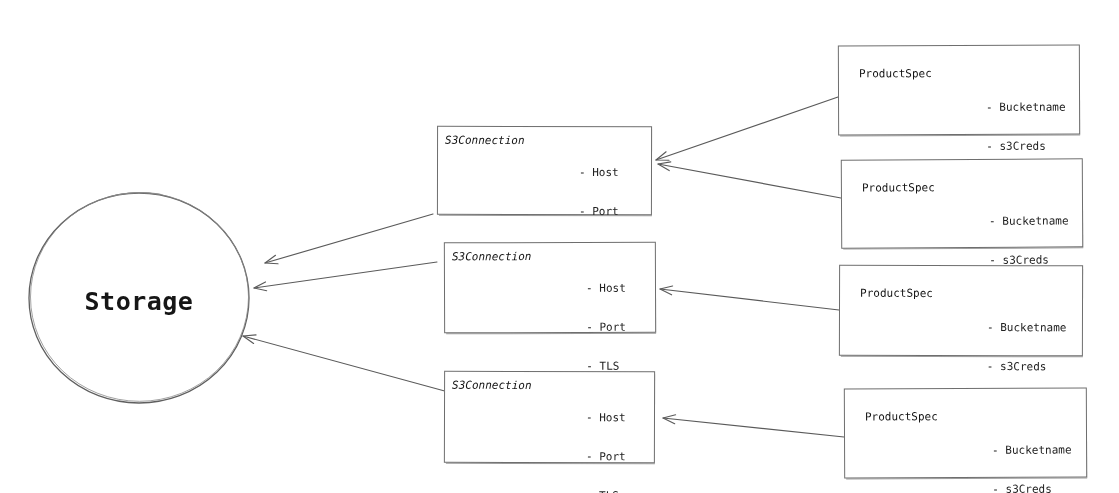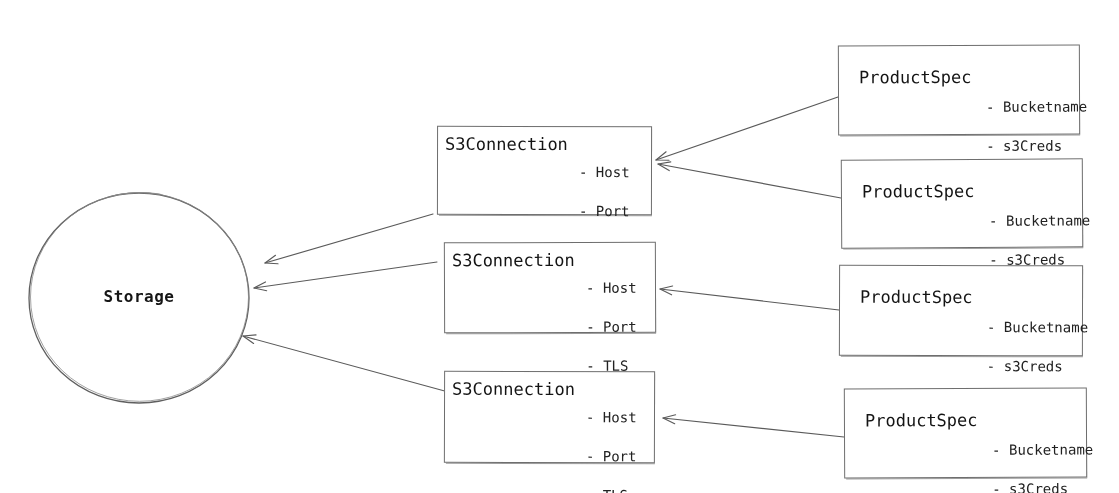--- a/index.html
+++ b/index.html
@@ -37,44 +37,44 @@
   .connector-layer .sketch-dup {
     stroke: #8a8a8a;
     stroke-width: 0.8;
   }
   .storage-label {
     position: absolute;
     left: 39px;
     top: 287px;
     width: 200px;
     text-align: center;
-    font-size: 16px;
+    font-size: 25px;
     font-weight: 600;
     letter-spacing: 0.5px;
     color: #161616;
   }
   .node {
     position: absolute;
     background: #ffffff;
     border: 1.2px solid #6e6e6e;
     box-shadow: 1px 2px 0 -1px #9c9c9c;
     box-sizing: border-box;
   }
   .node-title {
     position: absolute;
-    font-size: 17px;
+    font-size: 11px;
     font-weight: 500;
     white-space: pre;
     color: #141414;
   }
-  .s3 .node-title { left: 7px; top: 7px; }
+  .s3 .node-title { left: 7px; top: 7px; font-style: italic; }
   .ps .node-title { left: 20px; top: 21px; }
   .node-attrs {
     position: absolute;
-    font-size: 14px;
+    font-size: 11px;
     line-height: 13px;
     white-space: pre;
     color: #222222;
   }
   .s3 .node-attrs { left: 141px; top: 13px; }
   .ps .node-attrs { left: 147px; top: 29px; }
 
   
   #s3-1 { left: 437px; top: 126px; width: 215px; height: 89px; transform: rotate(0.1deg); }
   #s3-2 { left: 444px; top: 242px; width: 212px; height: 91px; transform: rotate(-0.2deg); }

